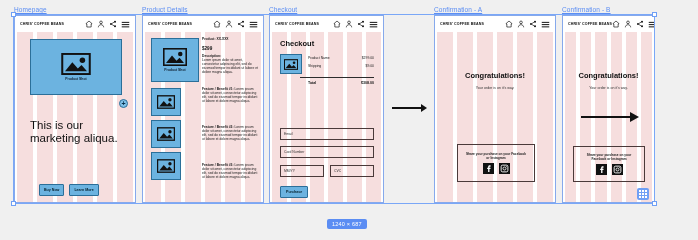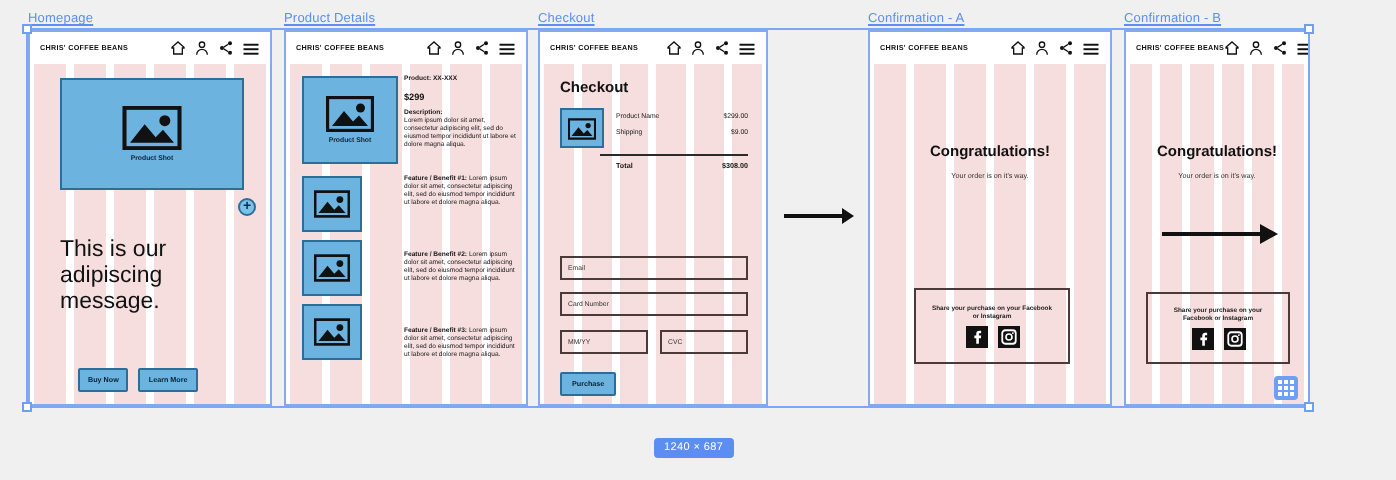--- a/index.html
+++ b/index.html
@@ -189,21 +189,21 @@
         <svg width="30" height="22" viewBox="0 0 32 24">
             <rect x="1" y="1" width="30" height="22" fill="none" stroke="#111" stroke-width="2.2"></rect>
             <circle cx="23" cy="8" r="3" fill="#111"></circle>
             <path d="M4 20l8-10 6 7 4-4 6 7z" fill="#111"></path>
           </svg>
         <div class="cap">Product Shot</div>
       </div>
 
       <div class="plus-badge" style="left:104px;top:83px;">+</div>
 
-      <div class="headline" style="left:15px;top:103px;width:95px;">This is our adipiscing message.</div>
+      <div class="headline" style="left:15px;top:103px;width:95px;">This is our marketing aliqua.</div>
 
       <div class="btnrow" style="left:24px;top:168px;">
         <div class="wbtn">Buy Now</div>
         <div class="wbtn">Learn More</div>
       </div>
     </div>
   </div>
 
   <div class="frame-label" style="left:142px;top:6px;">Product Details</div>
   <div class="frame" style="left:142px;top:15px;width:122px;height:188px;">

